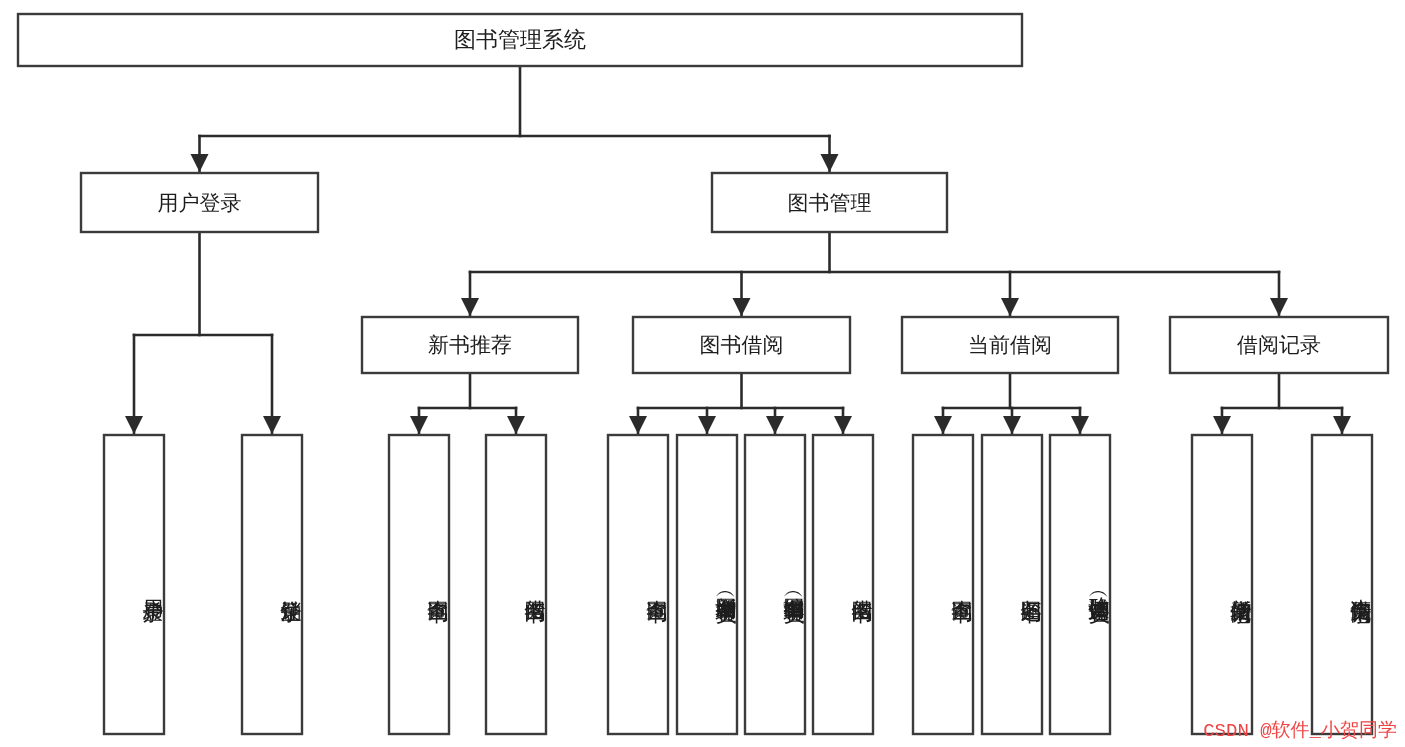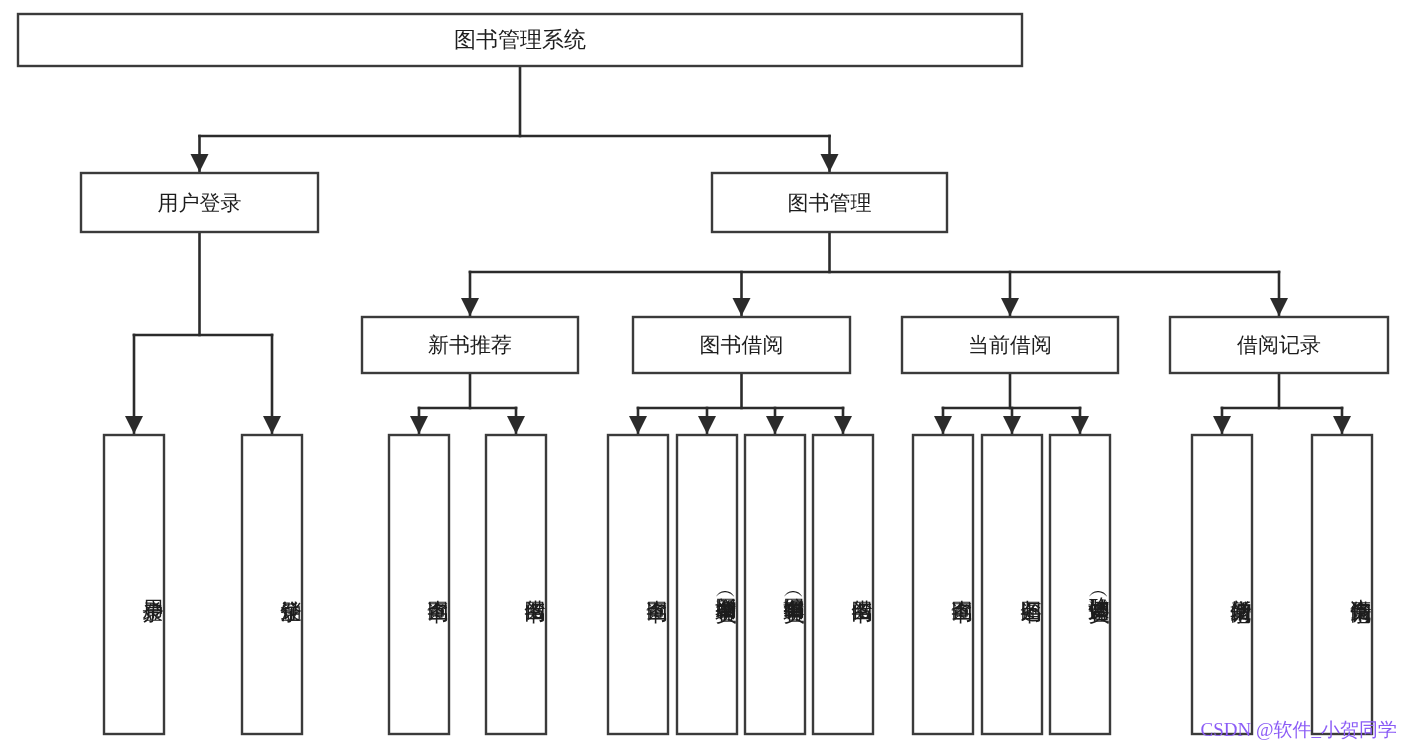--- a/index.html
+++ b/index.html
@@ -61,23 +61,23 @@
     text-orientation: upright;
     white-space: nowrap;
     letter-spacing: 1px;
     text-align: center;
     pointer-events: none;
   }
   .watermark {
     position: absolute;
     right: 8px;
     bottom: 4px;
-    font-family: Liberation Serif, serif;
+    font-family: Liberation Mono, monospace;
     font-size: 19px;
-    color: #8b5cf6;
+    color: #ef4444;
     white-space: nowrap;
   }
 </style>
 </head>
 <body>
 
 <div id="diagram-root">
   <svg class="diagram-canvas" viewBox="0 0 1405 747">
     <g id="edges-layer">
         <line x1="520" y1="66" x2="520" y2="136" class="edge-line"></line>

